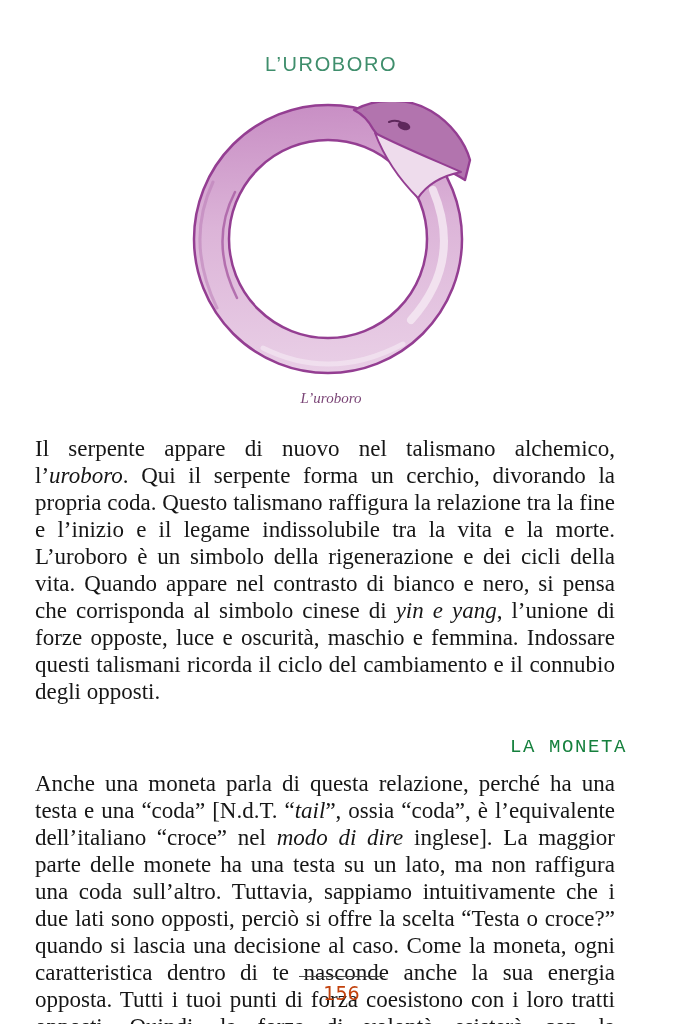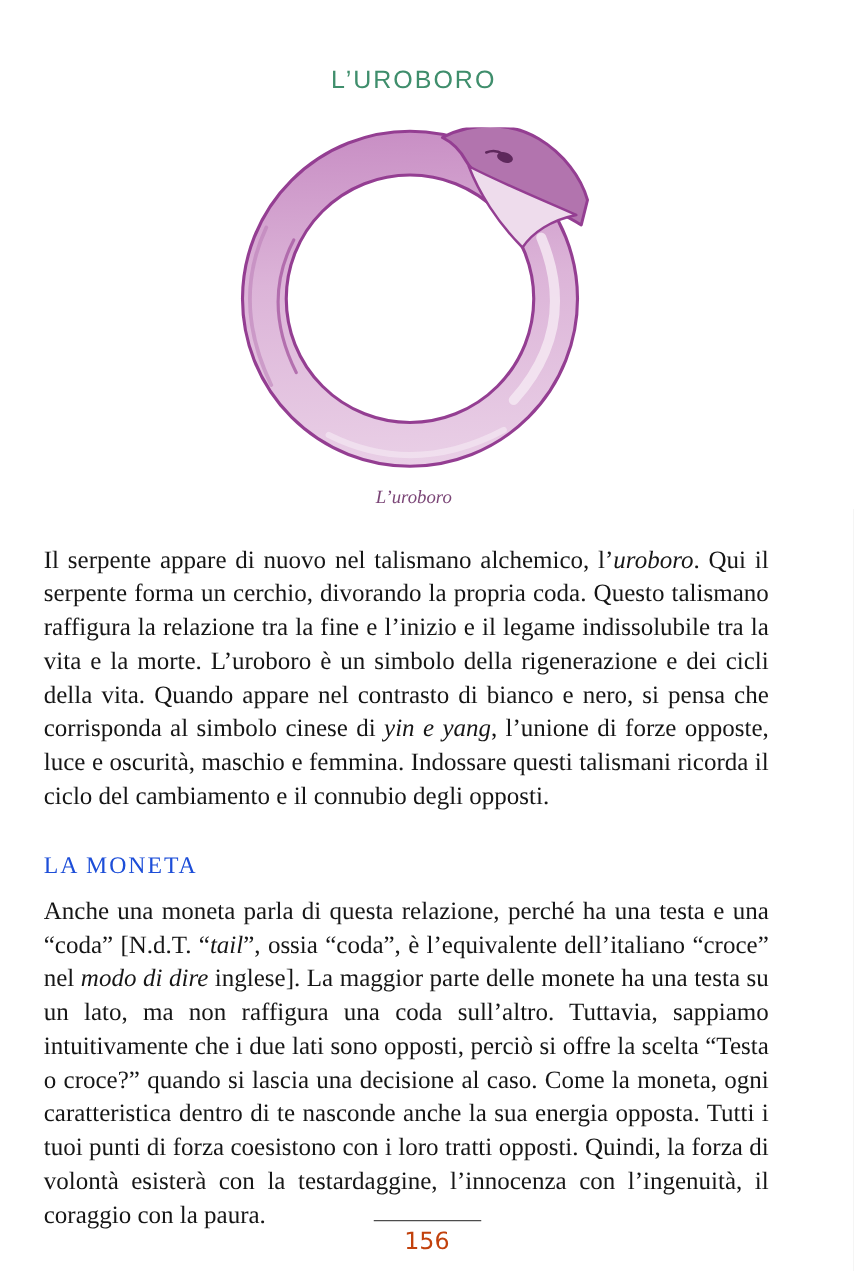--- a/index.html
+++ b/index.html
@@ -32,34 +32,34 @@
   }
   figure.ouro svg { display: block; width: 320px; height: 278px; }
   figcaption.caption {
     margin-top: 10px;
     font-style: italic;
     font-size: 15px;
     color: #7b4677;
   }
   p.body {
     margin: 28px 12px 0 0;
-    font-size: 20px;
+    font-size: 23px;
     line-height: 27px;
     text-align: justify;
   }
   p.body.after-heading { margin-top: 11px; }
   h2.section-title {
     margin: 31px 0 0 0;
-    text-align: left;
-    font-family: Liberation Serif, serif;
+    text-align: right;
+    font-family: Liberation Mono, monospace;
     font-size: 19px;
     line-height: 1.2;
     font-weight: 500;
     letter-spacing: 1.6px;
-    color: #1d4ed8;
+    color: #15803d;
   }
   footer.page-footer {
     position: absolute;
     left: 0; right: 0;
     bottom: 20px;
     text-align: center;
   }
   .footer-rule {
     width: 86px;
     height: 0;

